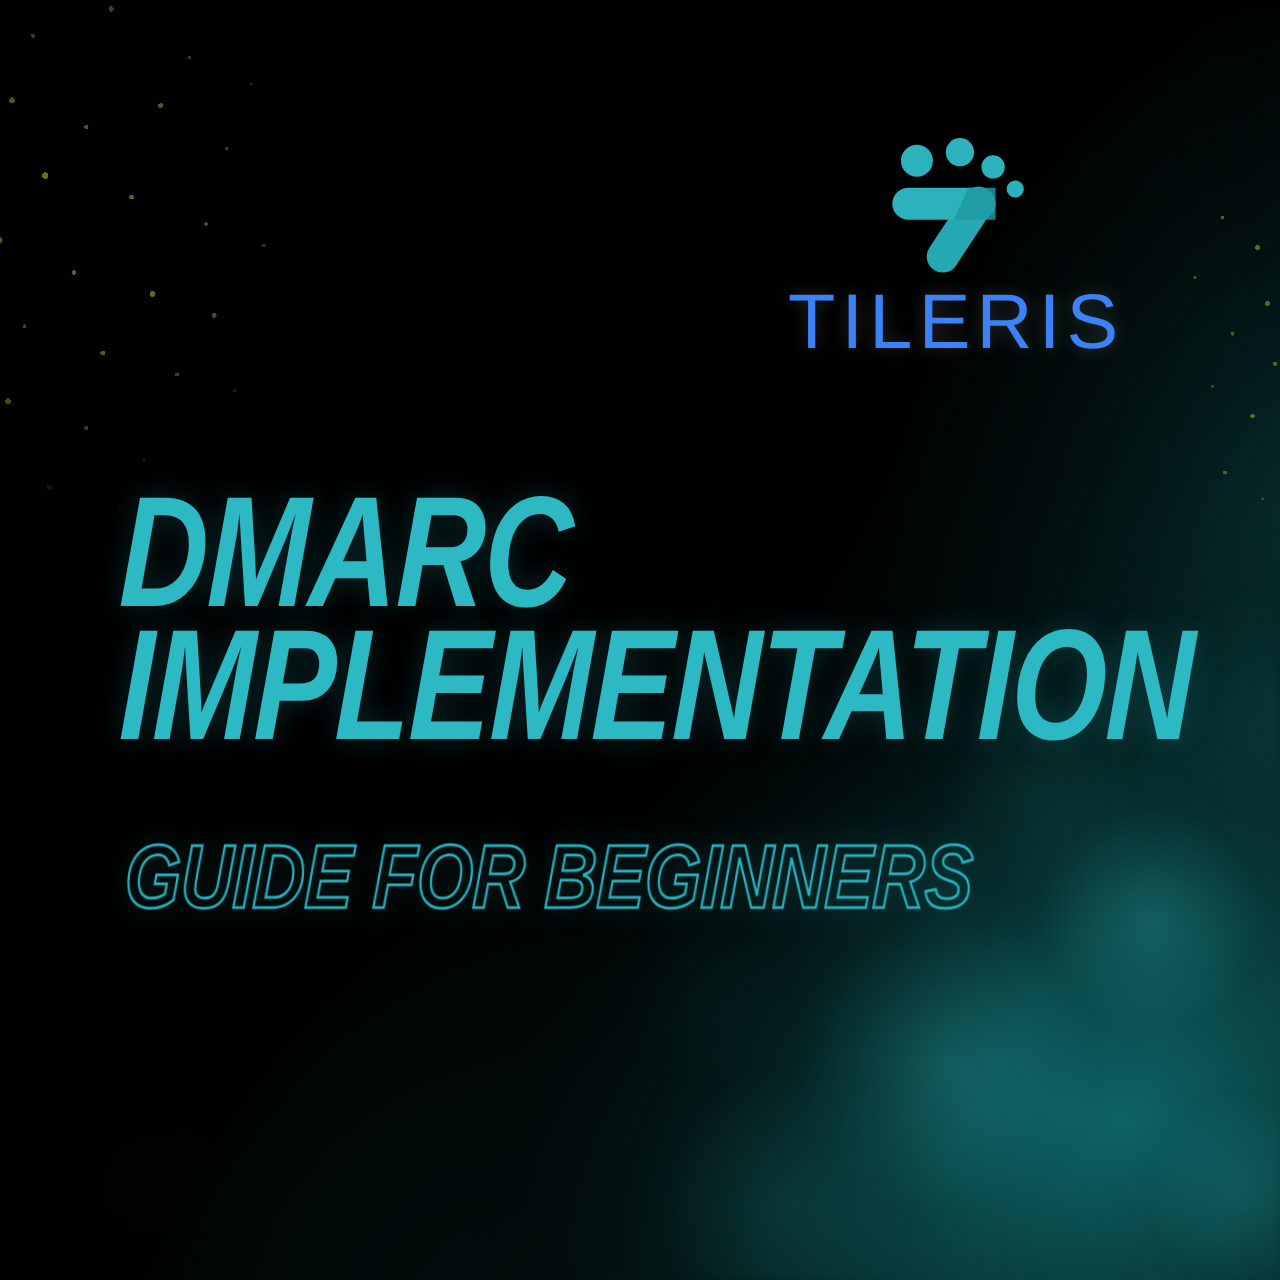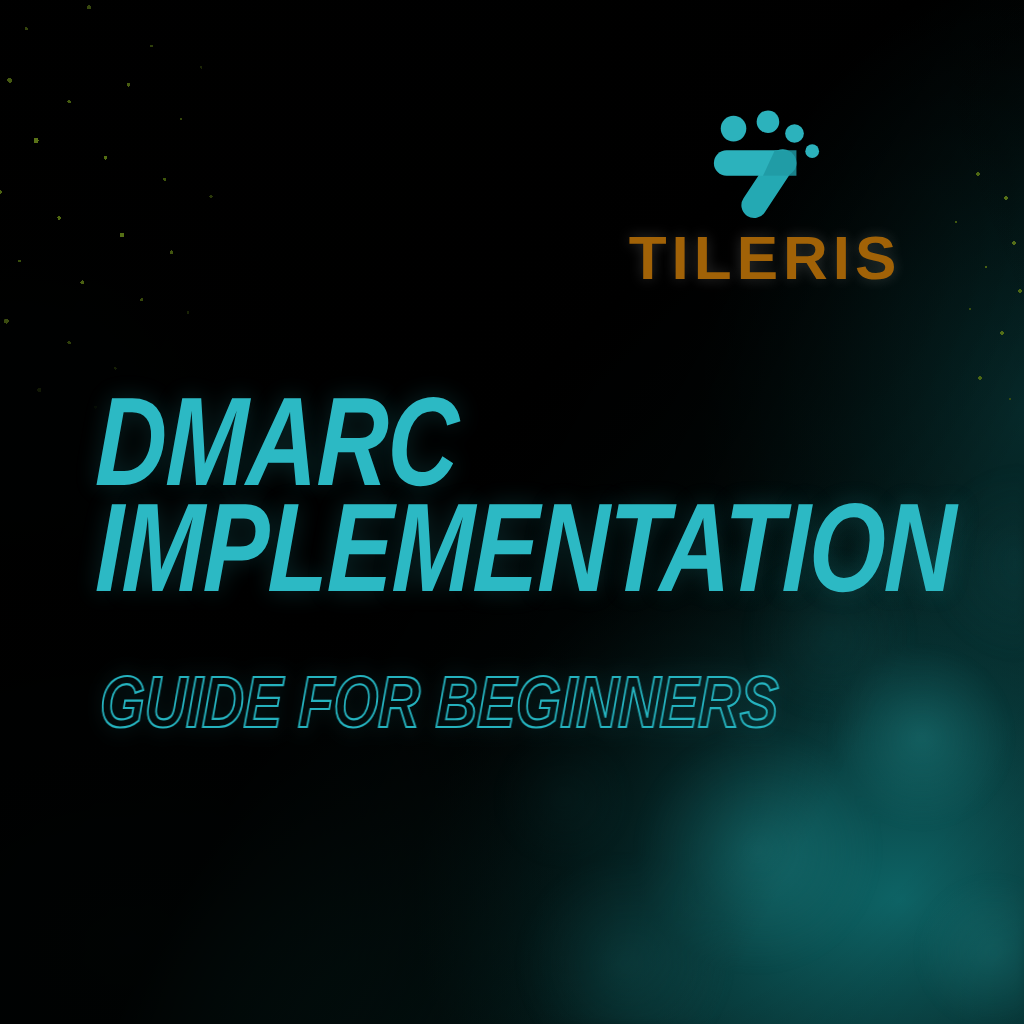--- a/index.html
+++ b/index.html
@@ -121,23 +121,23 @@
     align-items: center;
   }
   .logo-mark {
     position: relative;
     width: 118px;
     height: 115px;
     margin-bottom: 6px;
   }
   .logo-mark svg { display: block; width: 100%; height: 100%; }
   .logo-wordmark {
-    color: #a16207;
+    color: #3b82f6;
     font-size: 62px;
-    font-weight: 700;
+    font-weight: 400;
     letter-spacing: 5px;
     line-height: 1;
     font-family: "Liberation Sans", sans-serif;
     white-space: nowrap;
     text-shadow: 0 0 14px rgba(255,255,255,0.18);
   }
 
   
   .headline {
     position: absolute;

